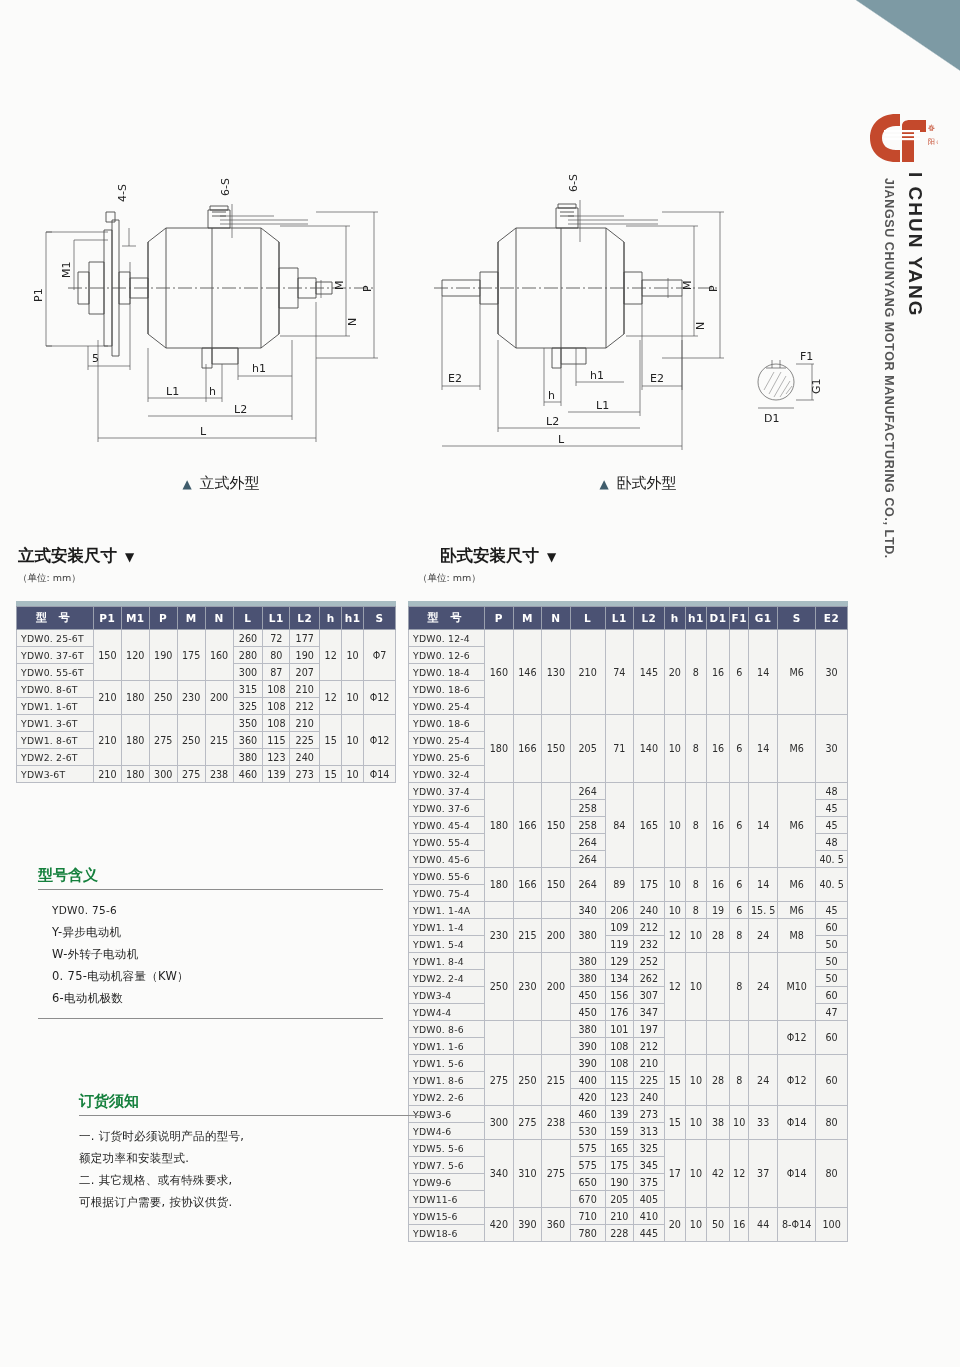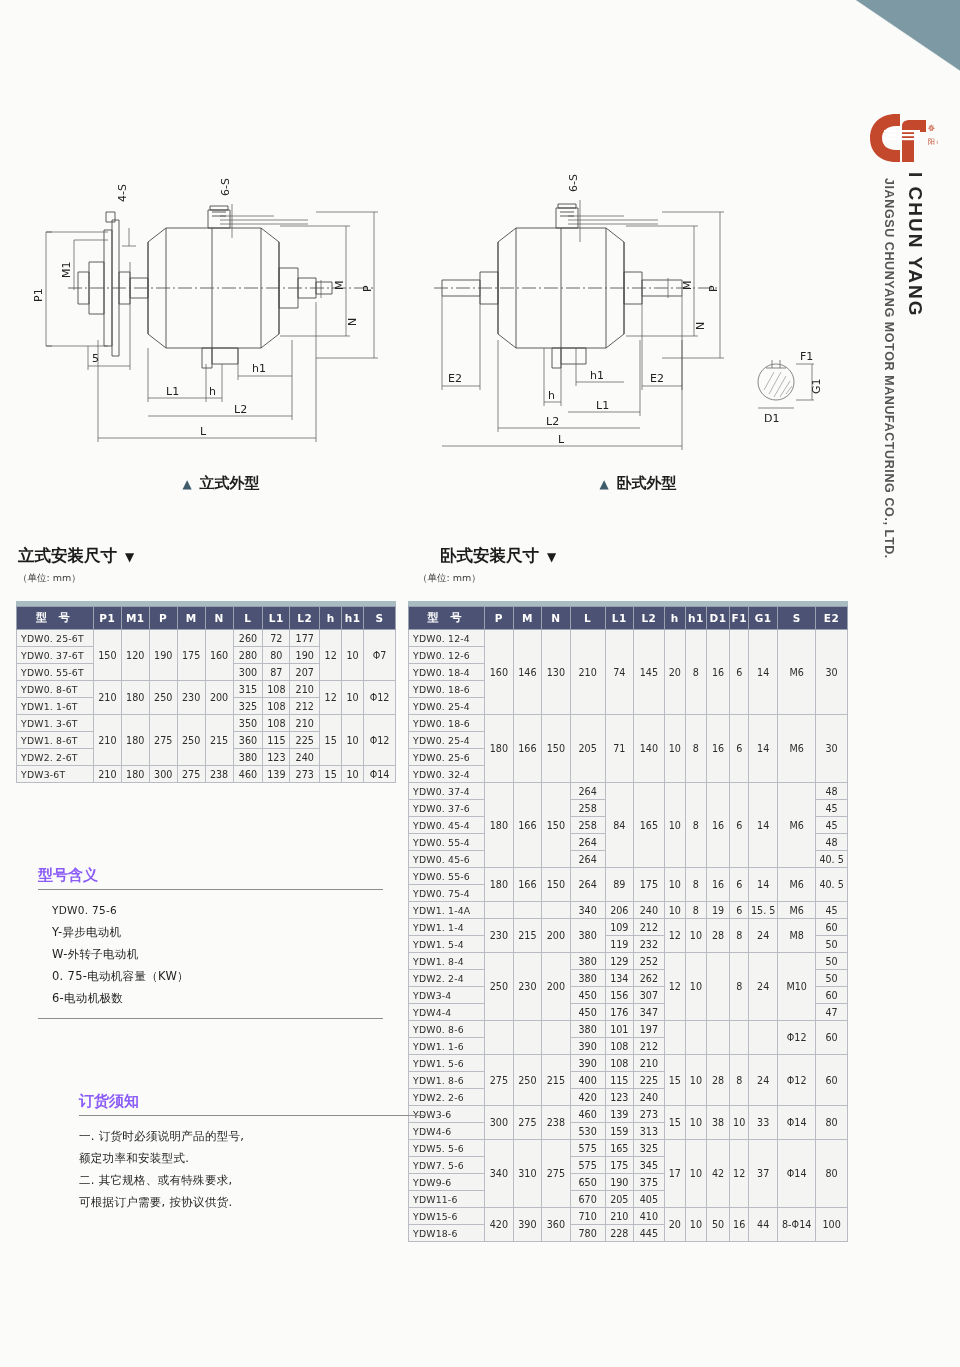--- a/index.html
+++ b/index.html
@@ -43,21 +43,21 @@
   #brand-company{
     top:178px; left:34px;
     font-size:12.5px; font-weight:bold; color:#555;
     letter-spacing:0.6px;
   }
 
   
   #drawings{ position:absolute; top:150px; left:16px; width:830px; height:345px; }
   .dwg-caption{
     text-align:center; font-size:15px; color:#1f1f1f;
-    font-family:"DejaVu Sans",sans-serif; margin-top:2px;font-weight:bold;
+    font-family:"DejaVu Sans",sans-serif; margin-top:2px;
   }
   .dwg-caption .tri{ color:#3f5c6b; font-size:12px; margin-right:8px; }
 
   
   .sec-title{
     position:absolute; font-size:16.5px; font-weight:bold; color:#1b1b1b;
     font-family:"DejaVu Sans",sans-serif;
     text-align:center;
   }
   .sec-title .caret{ font-size:12px; margin-left:8px; color:#1b1b1b; }
@@ -102,21 +102,21 @@
   #table-left{ position:absolute; top:601px; left:16px; width:380px; }
   #table-right{ position:absolute; top:601px; left:408px; width:440px; }
   #table-left table{ width:380px; }
   #table-right table{ width:440px; }
 
   
   .block{ position:absolute; left:38px; width:345px; }
   #block-model{ top:866px; }
   #block-order{ top:1092px;margin-left:41px; }
   .block-h{
-    font-size:15px; font-weight:bold; color:#8b5cf6;
+    font-size:15px; font-weight:bold; color:#15803d;
     font-family:"DejaVu Sans",sans-serif; margin-bottom:4px;
   }
   .rule{ height:1px; background:#8d8d8d; margin:3px 0 9px 0; }
   .rule-bottom{ height:1px; background:#8d8d8d; margin-top:9px; }
   .block-line{
     font-size:11.5px; color:#1f1f1f; line-height:22px;
     font-family:"DejaVu Sans",sans-serif; letter-spacing:0.3px;
   }
   .block-line.sub{ padding-left:14px; }
 </style>

